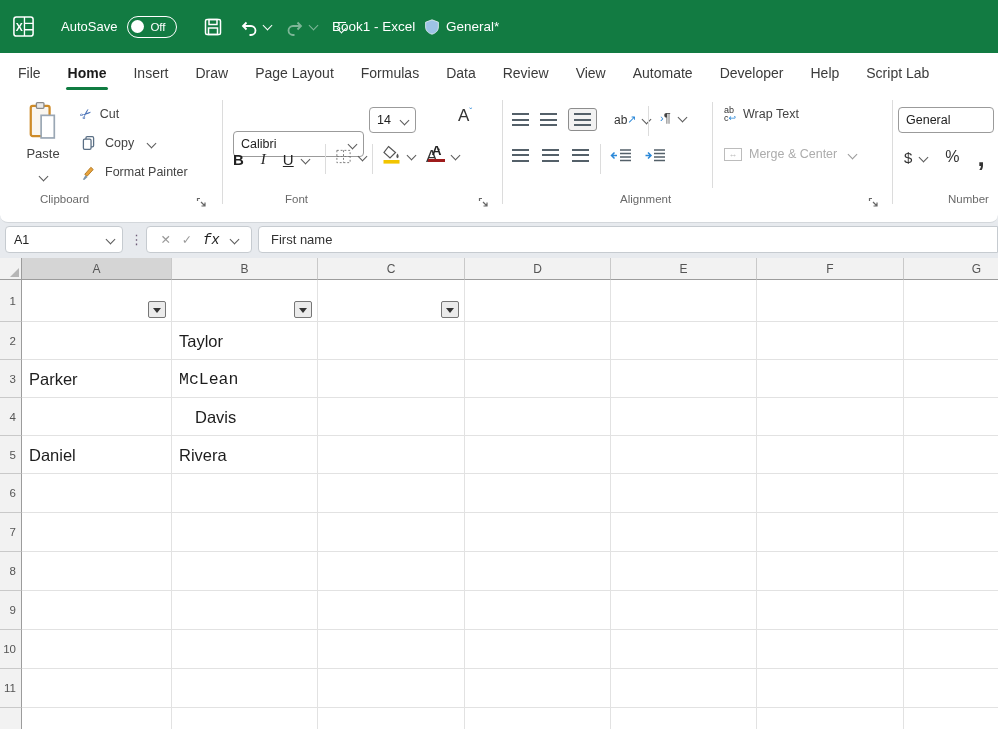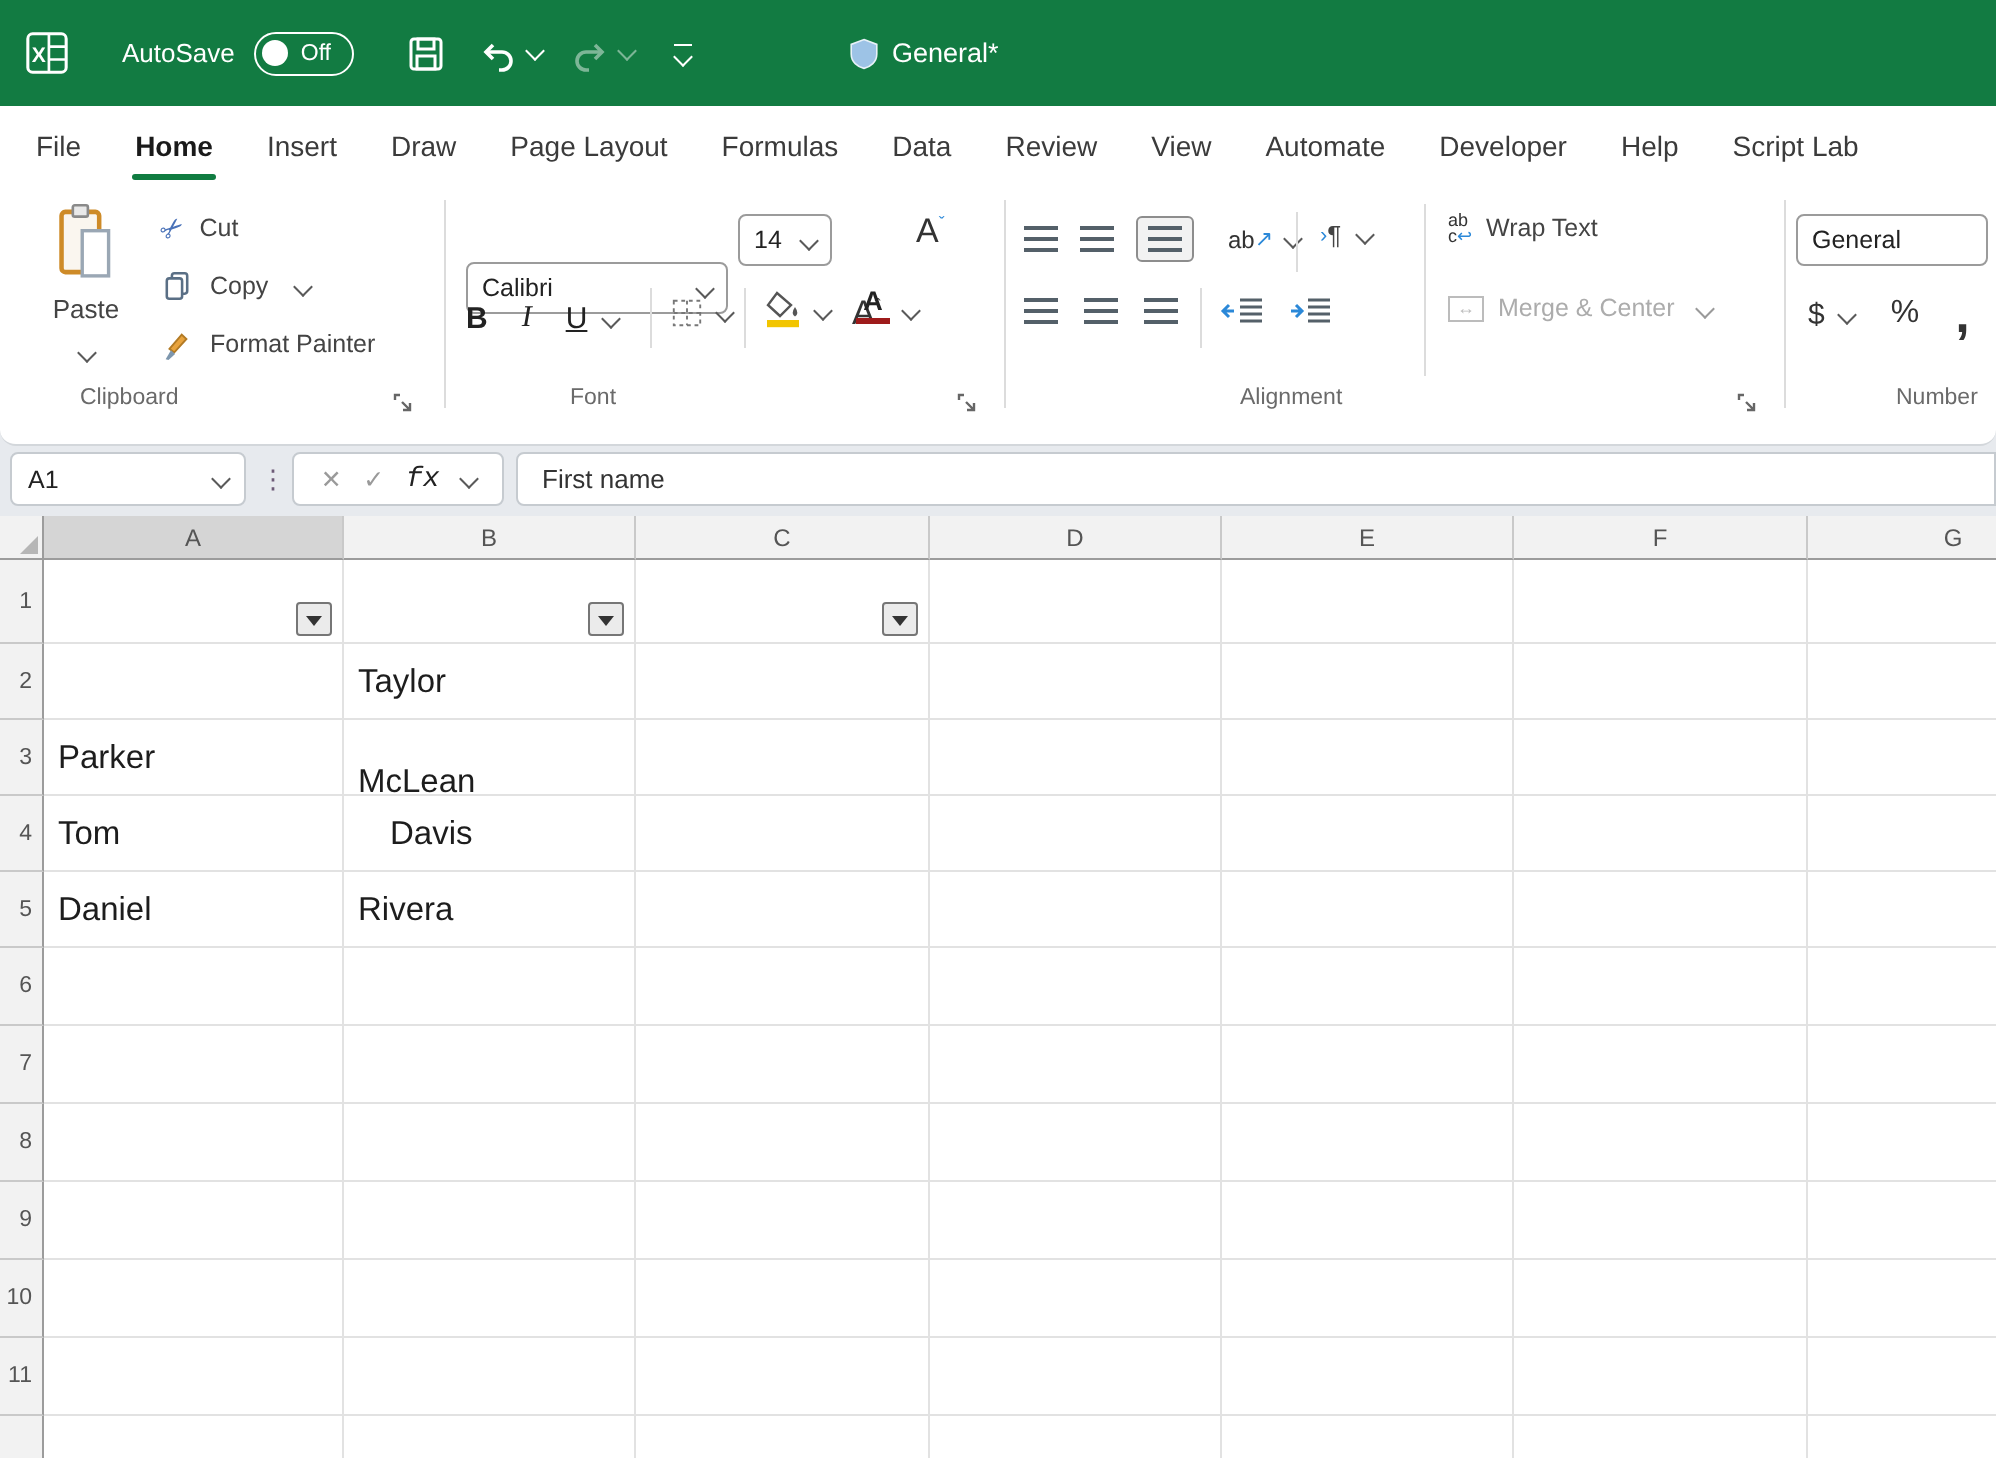--- a/index.html
+++ b/index.html
@@ -93,20 +93,21 @@
       <svg width="20" height="20" viewBox="0 0 20 20" fill="none">
         <path d="M12.5 5.5 L16 9 L12.5 12.5" stroke="#fff" stroke-width="1.8"></path>
         <path d="M16 9 h-8 a4.5 4.5 0 0 0 0 9 h1.5" stroke="#fff" stroke-width="1.8"></path>
       </svg>
       <span class="chev-w"></span>
     </span>
     <span class="qat-more">
       <span class="bar"></span>
       <span class="chev-w" style="margin:0"></span>
     </span>
+    <span class="doc-title">Book1  -  Excel</span>
     <span class="sens">
       <svg width="16" height="18" viewBox="0 0 20 20">
         <path d="M10 1 L18 4 V10 C18 15 14 18 10 19 C6 18 2 15 2 10 V4 Z" fill="#9DC3E6" stroke="#E8F1F8" stroke-width="1"></path>
       </svg>
       <span class="lbl">General*</span>
     </span>
   </div>
 
   <div class="tabs">
     <span class="tab">File</span>
@@ -394,22 +395,21 @@
       <div style="left: 22px; top: 140px; width: 443px; height: 38px; background: rgb(205, 231, 243);"></div>
       <div style="left: 22px; top: 22px; width: 443px; height: 42px; background: rgb(30, 92, 119);"></div>
       <div class="thead-cell" style="left: 22px; top: 22px; width: 150px; height: 42px;">First name</div>
       <div class="filterbtn" style="left: 148px; top: 43px;"></div>
       <div class="thead-cell" style="left: 172px; top: 22px; width: 146px; height: 42px;">Last name</div>
       <div class="filterbtn" style="left: 294px; top: 43px;"></div>
       <div class="thead-cell" style="left: 318px; top: 22px; width: 147px; height: 42px;">Picture</div>
       <div class="filterbtn" style="left: 441px; top: 43px;"></div>
       <div class="tcell" style="left: 172px; top: 64px; width: 146px; height: 38px;">Taylor</div>
       <div class="tcell" style="left: 22px; top: 102px; width: 150px; height: 38px;">Parker</div>
-      <div class="tcell" style="left: 172px; top: 114px; width: 146px; height: 38px;">McLean</div>
-      <div class="tcell" style="left: 22px; top: 140px; width: 150px; height: 38px;">Tom</div>
+      <div class="tcell" style="left: 172px; top: 102px; width: 146px; height: 38px; font-family: Liberation Mono, monospace;">McLean</div>
       <div class="tcell" style="left: 188px; top: 140px; width: 146px; height: 38px;">Davis</div>
       <div class="tcell" style="left: 22px; top: 178px; width: 150px; height: 38px;">Daniel</div>
       <div class="tcell" style="left: 172px; top: 178px; width: 146px; height: 38px;">Rivera</div>
       <div style="left: 463.5px; top: 22px; width: 2px; height: 194px; background: rgb(74, 163, 217);"></div>
       <div style="left: 22px; top: 214.5px; width: 443px; height: 2px; background: rgb(74, 163, 217);"></div>
       <div style="left: 22px; top: 64px; width: 1.5px; height: 152px; background: rgb(74, 163, 217);"></div>
       <div style="left: 455px; top: 206px; width: 8px; height: 8px; background: rgb(47, 124, 173); clip-path: polygon(35% 0px, 100% 0px, 100% 100%, 0px 100%, 0px 35%, 35% 35%);"></div>
       <div class="colhead" style="left: 22px; top: 0px; width: 150px; height: 22px; background: rgb(213, 213, 213);">A</div>
       <div class="colhead" style="left: 172px; top: 0px; width: 146px; height: 22px;">B</div>
       <div class="colhead" style="left: 318px; top: 0px; width: 147px; height: 22px;">C</div>

